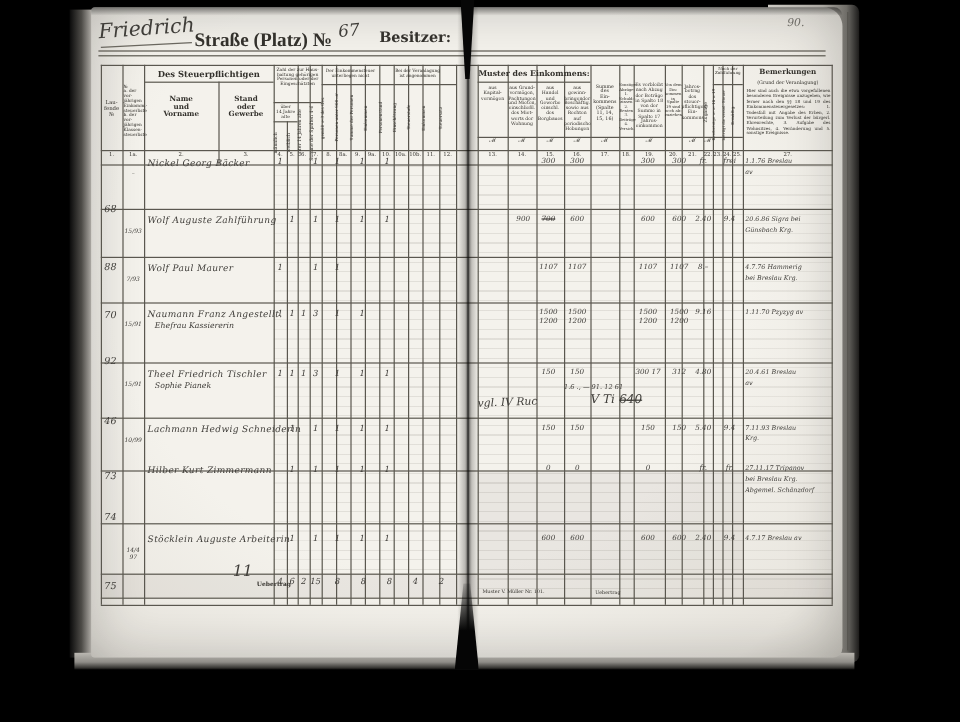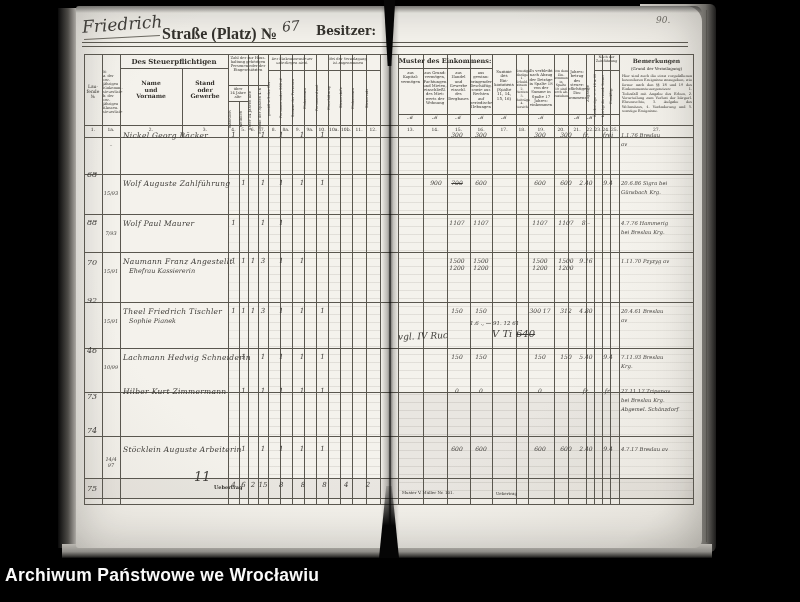--- a/index.html
+++ b/index.html
@@ -501,14 +501,13 @@
     <span class="pr" style="left:420px;top:486px;font-size:4px;">Uebertrag</span>
     <span class="pr" style="left:326px;top:485px;width:70px;font-size:4px;">Muster V. Müller Nr. 101.</span>
 
     <div class="fold"></div>
     <div class="crease"></div>
   </div>
 
   <div class="notch-top"></div>
   <div class="notch-bot"></div>
 
-  <div class="caption">Archiwum Państwowe we Wrocławiu</div>
 </div>
 
 </body></html>

